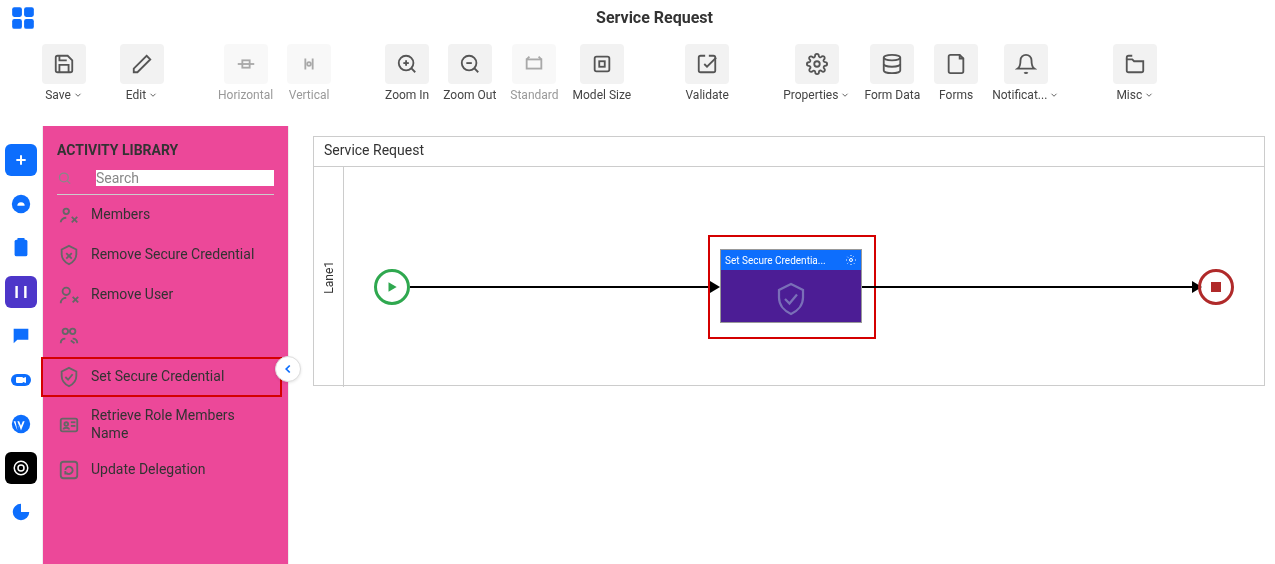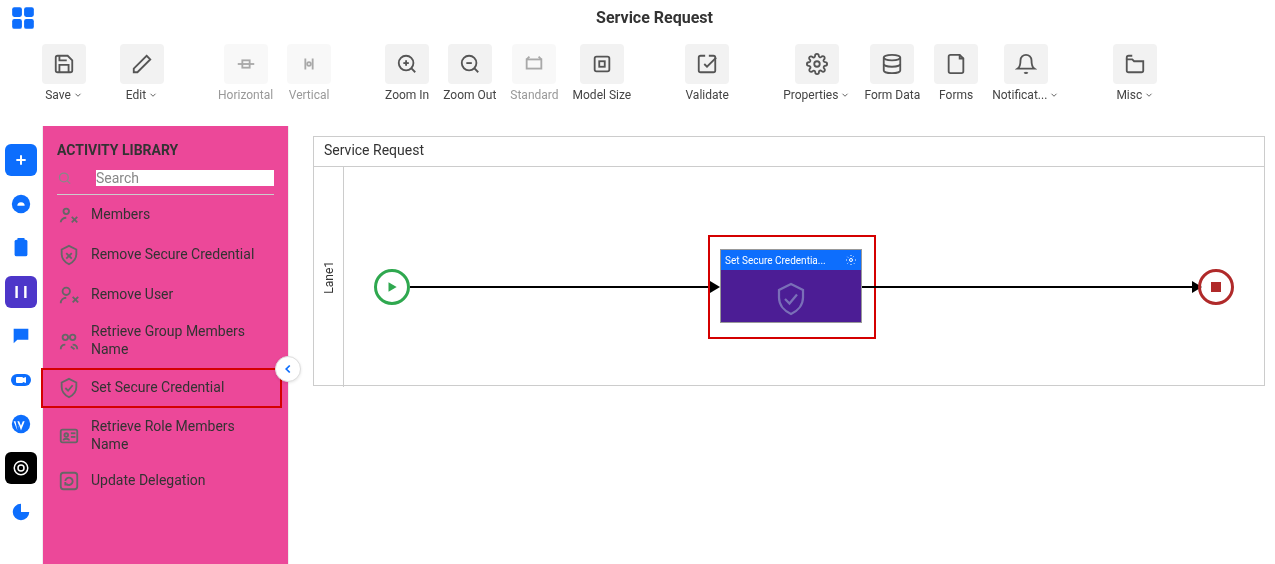--- a/index.html
+++ b/index.html
@@ -329,21 +329,20 @@
       </div>
       <div class="list-item">
         <span class="ic">
             <svg width="22" height="22" viewBox="0 0 24 24" fill="none" stroke="currentColor" stroke-width="2">
               <circle cx="8" cy="8" r="3"></circle>
               <circle cx="16" cy="8" r="3"></circle>
               <path d="M3 21c0-3 2-5 5-5m8 0c3 0 5 2 5 5"></path>
               <path d="M14 18l4 3"></path>
             </svg>
           </span>
-        <span>Retrieve Group Members Name</span>
       </div>
       <div class="list-item hl">
         <span class="ic">
             <svg width="22" height="22" viewBox="0 0 24 24" fill="none" stroke="currentColor" stroke-width="2">
               <path d="M12 2l8 4v5c0 5-3.5 9-8 11-4.5-2-8-6-8-11V6l8-4z"></path>
               <polyline points="8 12 11 15 16 9"></polyline>
             </svg>
           </span>
         <span>Set Secure Credential</span>
       </div>

